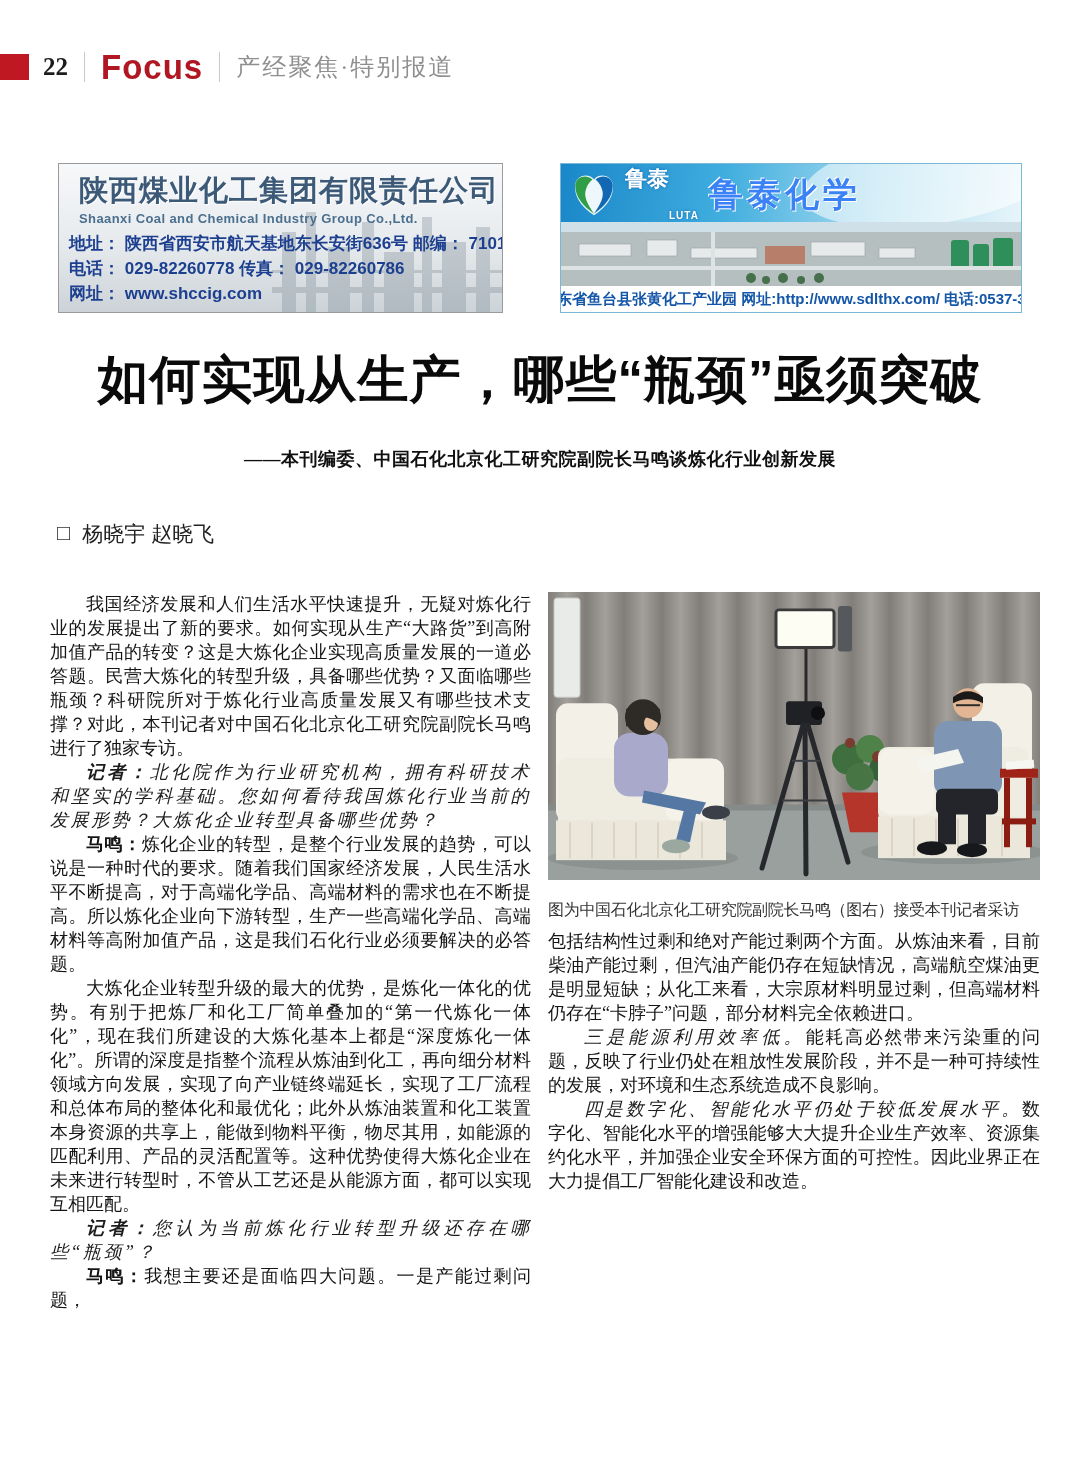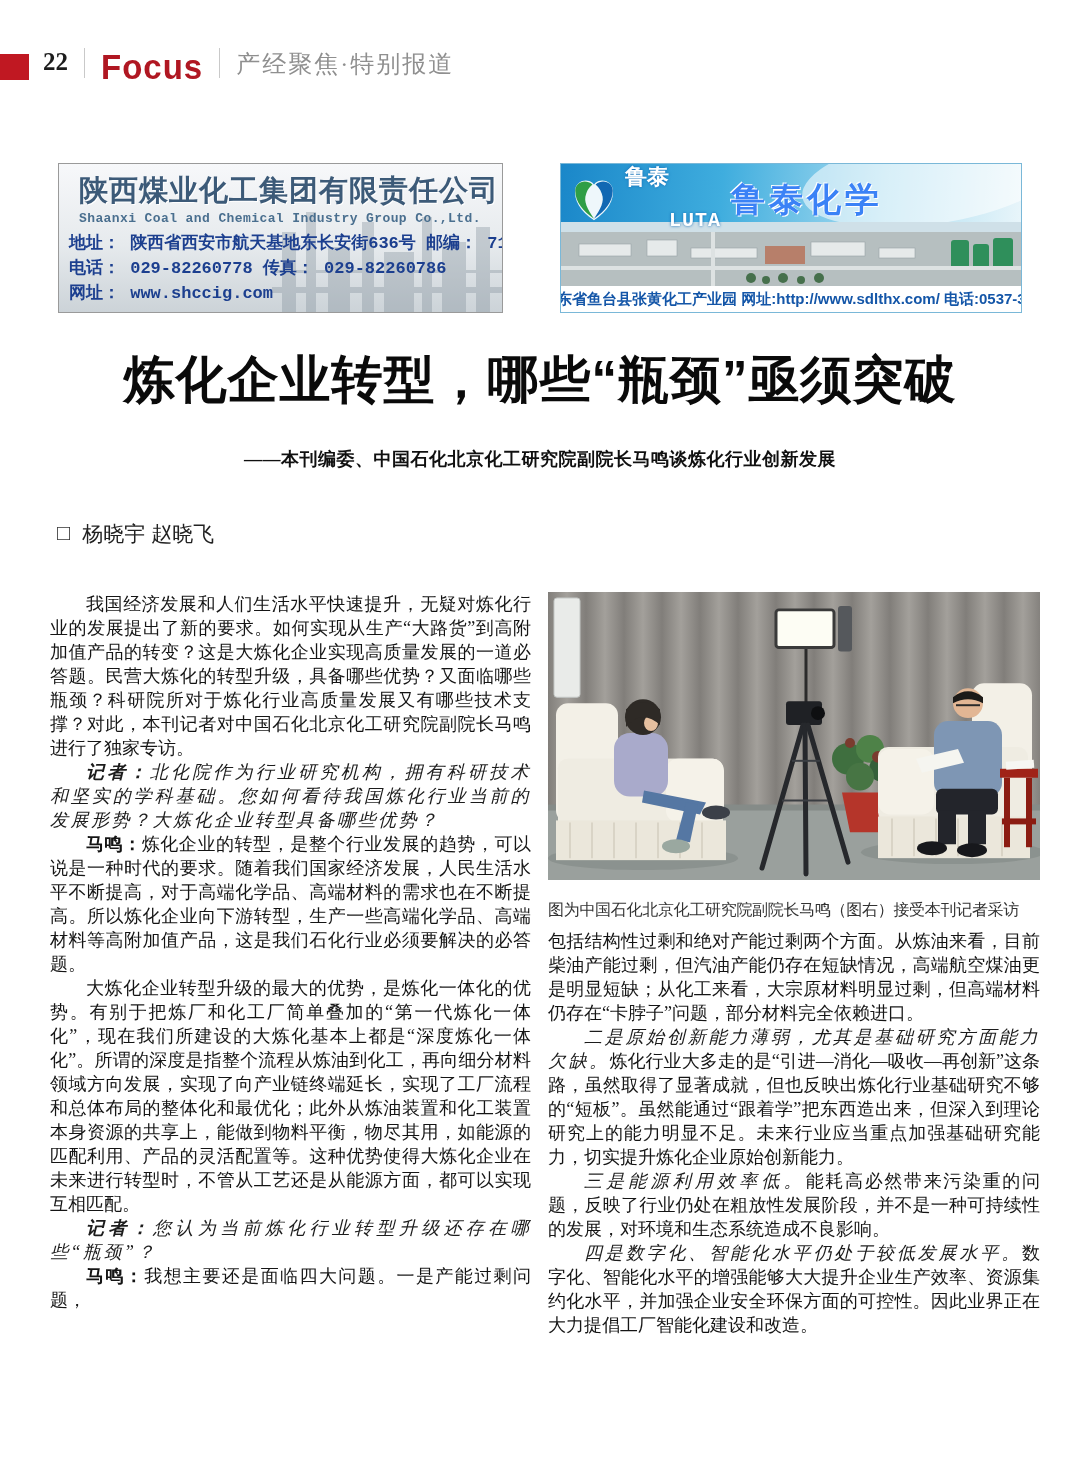--- a/index.html
+++ b/index.html
@@ -1,22 +1,22 @@
 <!DOCTYPE html>
 <html><head>
 <meta charset="utf-8">
 <style>
   html,body{margin:0;padding:0;background:#ffffff;}
   .page{position:relative;width:1080px;height:1465px;background:#ffffff;overflow:hidden;
         font-family:"Liberation Serif","DejaVu Serif",serif;color:#1a1a1a;}
-  .sans{font-family:Liberation Mono, monospace;}
+  .sans{font-family:Liberation Sans, sans-serif;}
 
   
   .hdr-square{position:absolute;left:0;top:54px;width:29px;height:26px;background:#c01822;}
-  .hdr{position:absolute;left:43px;top:48px;height:38px;display:flex;}
+  .hdr{position:absolute;left:43px;top:48px;height:38px;display:flex;align-items:center;}
   .hdr-page{font-size:25px;font-weight:bold;color:#1c1c1c;}
   .hdr-div{width:1px;height:30px;background:#c9c9c9;margin:0 16px;}
   .hdr-focus{font-size:33px;font-weight:900;color:#b01722;letter-spacing:1px;
              font-family:"Liberation Sans","DejaVu Sans",sans-serif;transform:scaleY(1.05);}
   .hdr-cn{font-size:24px;color:#8f8f8f;letter-spacing:2px;}
 
   
   .banners{position:absolute;left:58px;top:163px;width:962px;height:148px;}
   .ad-left{position:absolute;left:0;top:0;width:443px;height:148px;border:1px solid #9a9a9a;
            background:linear-gradient(180deg,#f7f8fa 0%,#e6eaed 55%,#ccd3d8 100%);overflow:hidden;}
@@ -31,21 +31,21 @@
   .ad-contact div{font-size:17px;font-weight:bold;color:#1c3f8f;line-height:25px;white-space:nowrap;}
 
   .ad-right{position:absolute;left:502px;top:0;width:460px;height:148px;border:1px solid #7ab8d8;overflow:hidden;}
   .ad-right-top{position:absolute;left:0;top:0;width:100%;height:60px;
      background:linear-gradient(95deg,#1a87c9 0%,#3fadde 35%,#a8dcf0 70%,#e8f5fa 100%);}
   .ad-right-top::after{content:"";position:absolute;right:-40px;top:-30px;width:260px;height:90px;
      background:rgba(255,255,255,.55);transform:rotate(-8deg);border-radius:50%;}
   .ad-right-logo-row{position:absolute;left:8px;top:4px;display:flex;align-items:center;gap:6px;z-index:2;}
   .luta-txt{display:flex;flex-direction:row;line-height:1;margin-right:4px;}
   .luta-cn{font-size:22px;font-weight:900;color:#ffffff;text-shadow:0 0 3px #1268b3;}
-  .luta-en{font-size:20px;font-weight:900;color:#ffffff;text-shadow:0 0 3px #1268b3;letter-spacing:1px;margin-top:43px;}
+  .luta-en{font-size:10px;font-weight:900;color:#ffffff;text-shadow:0 0 3px #1268b3;letter-spacing:1px;margin-top:43px;}
   .brand-cn{font-size:34px;font-weight:900;color:#3b82f6;letter-spacing:4px;
             text-shadow:1px 1px 0 #ffffff,-1px -1px 0 #ffffff;white-space:nowrap;}
   .ad-right-photo{position:absolute;left:0;top:58px;width:100%;height:64px;}
   .ad-right-footer{position:absolute;left:0;bottom:0;width:100%;height:26px;background:#ffffff;
      display:flex;align-items:center;justify-content:center;}
   .ad-right-footer span{font-size:15px;font-weight:bold;color:#1456a8;white-space:nowrap;
      font-family:"Liberation Sans","DejaVu Sans",sans-serif;}
 
   
   .title{position:absolute;left:0;top:346px;width:100%;text-align:center;font-size:51px;
@@ -170,21 +170,21 @@
           <span class="luta-en">LUTA</span>
         </span>
         <span class="brand-cn sans">鲁泰化学</span>
       </div>
       <div class="ad-right-footer">
         <span>地址:山东省鱼台县张黄化工产业园  网址:http://www.sdlthx.com/  电话:0537-3118815</span>
       </div>
     </div>
   </div>
 
-  <div class="title">炼化企业转型，哪些“瓶颈”亟须突破</div>
+  <div class="title">如何实现从生产，哪些“瓶颈”亟须突破</div>
   <div class="subtitle">——本刊编委、中国石化北京化工研究院副院长马鸣谈炼化行业创新发展</div>
   <div class="byline">
     <span class="byline-marker">□</span>
     <span>杨晓宇 赵晓飞</span>
   </div>
 
   <div class="col col-left">
     <p class="indent">我国经济发展和人们生活水平快速提升，无疑对炼化行业的发展提出了新的要求。如何实现从生产“大路货”到高附加值产品的转变？这是大炼化企业实现高质量发展的一道必答题。民营大炼化的转型升级，具备哪些优势？又面临哪些瓶颈？科研院所对于炼化行业高质量发展又有哪些技术支撑？对此，本刊记者对中国石化北京化工研究院副院长马鸣进行了独家专访。</p>
     <p class="indent q-para"><span class="lead-bold script">记者：</span><span class="script">北化院作为行业研究机构，拥有科研技术和坚实的学科基础。您如何看待我国炼化行业当前的发展形势？大炼化企业转型具备哪些优势？</span></p>
     <p class="indent"><span class="lead-bold">马鸣：</span><span>炼化企业的转型，是整个行业发展的趋势，可以说是一种时代的要求。随着我们国家经济发展，人民生活水平不断提高，对于高端化学品、高端材料的需求也在不断提高。所以炼化企业向下游转型，生产一些高端化学品、高端材料等高附加值产品，这是我们石化行业必须要解决的必答题。</span></p>
@@ -289,18 +289,17 @@
 
         <rect x="452" y="178" width="38" height="9" fill="#a02318"></rect>
         <rect x="456" y="187" width="6" height="70" fill="#8b1c12"></rect>
         <rect x="478" y="187" width="6" height="70" fill="#8b1c12"></rect>
         <rect x="454" y="228" width="34" height="6" fill="#8b1c12"></rect>
         <rect x="458" y="170" width="28" height="8" fill="#f6f6f2" transform="rotate(-4 472 174)"></rect>
       </svg>
       <div class="caption">图为中国石化北京化工研究院副院长马鸣（图右）接受本刊记者采访</div>
     </div>
     <p class="r-para">包括结构性过剩和绝对产能过剩两个方面。从炼油来看，目前柴油产能过剩，但汽油产能仍存在短缺情况，高端航空煤油更是明显短缺；从化工来看，大宗原材料明显过剩，但高端材料仍存在“卡脖子”问题，部分材料完全依赖进口。</p>
-    <p class="indent r-para"><span class="script">二是原始创新能力薄弱，尤其是基础研究方面能力欠缺。</span><span>炼化行业大多走的是“引进—消化—吸收—再创新”这条路，虽然取得了显著成就，但也反映出炼化行业基础研究不够的“短板”。虽然能通过“跟着学”把东西造出来，但深入到理论研究上的能力明显不足。未来行业应当重点加强基础研究能力，切实提升炼化企业原始创新能力。</span></p>
     <p class="indent r-para"><span class="script">三是能源利用效率低。</span><span>能耗高必然带来污染重的问题，反映了行业仍处在粗放性发展阶段，并不是一种可持续性的发展，对环境和生态系统造成不良影响。</span></p>
     <p class="indent r-para"><span class="script">四是数字化、智能化水平仍处于较低发展水平。</span><span>数字化、智能化水平的增强能够大大提升企业生产效率、资源集约化水平，并加强企业安全环保方面的可控性。因此业界正在大力提倡工厂智能化建设和改造。</span></p>
   </div>
 
 </div>
 
 </body></html>

